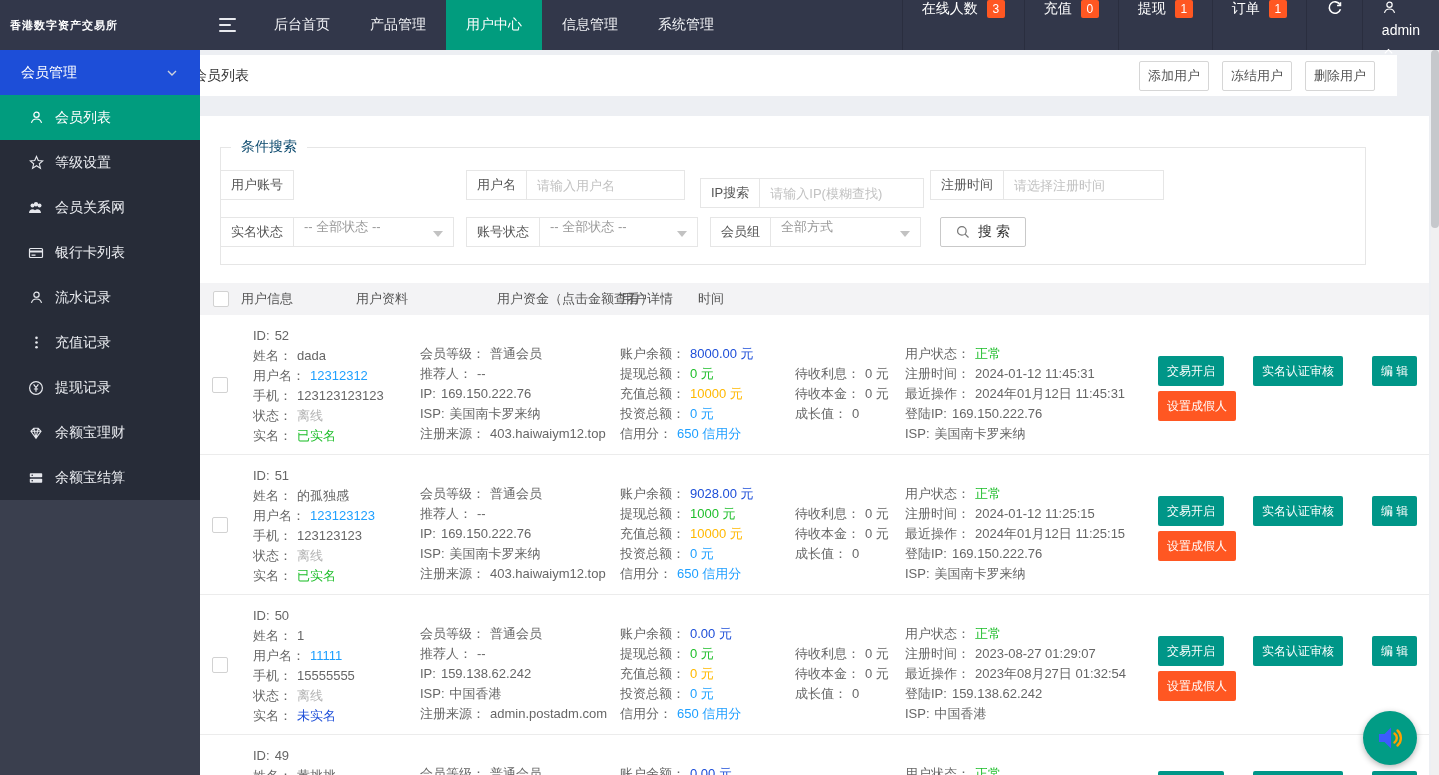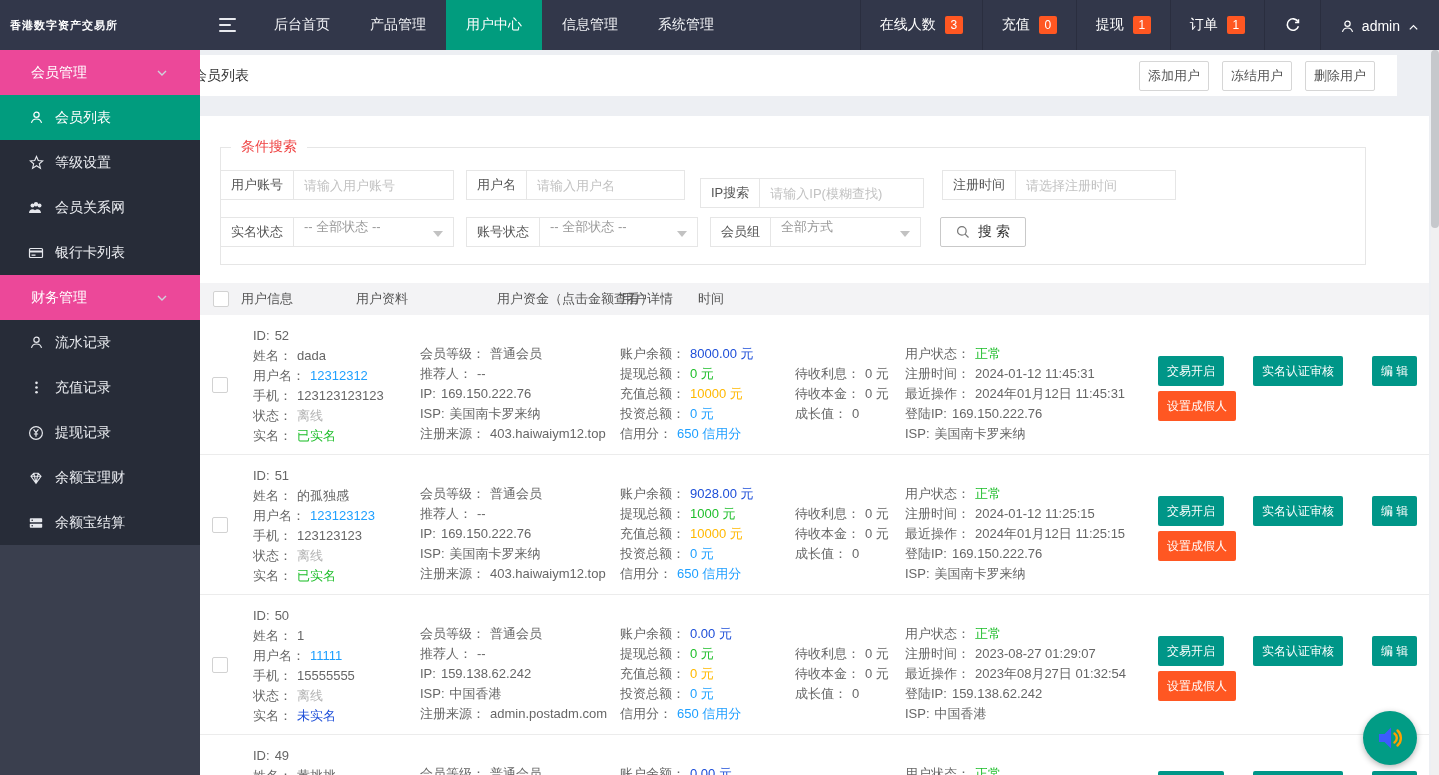--- a/index.html
+++ b/index.html
@@ -16,50 +16,50 @@
   .hamburger { width:54px; display:flex; flex-direction:column; justify-content:center;
     align-items:center; gap:4px; cursor:pointer; }
   .hamburger i { display:block; height:2px; background:#e8eaef; border-radius:1px; }
   .hamburger i:nth-child(1){ width:17px; } .hamburger i:nth-child(2){ width:12px; margin-right:5px; }
   .hamburger i:nth-child(3){ width:17px; }
   .nav-menu { display:flex; }
   .nav-item { padding:0 20px; display:flex; align-items:center; font-size:14px;
     cursor:pointer; color:#f2f3f6; }
   .nav-item.active { background:#019c7e; color:#fff; }
   .nav-right { margin-left:auto; display:flex; }
-  .nav-block { display:flex; align-items:flex-end; padding:16px 19px; font-size:14px;
+  .nav-block { display:flex; align-items:flex-start; padding:0 19px; font-size:14px;
     border-left:1px solid #2a2e3f; cursor:pointer; }
   .badge { margin-left:9px; background:#ff5722; border-radius:2px; min-width:18px;
     height:18px; line-height:18px; font-size:12px; text-align:center; padding:0 5px; color:#fff; }
-  .nav-user { gap:7px; }
+  .nav-user { gap:7px;flex-direction:column; }
   
   .sidebar { position:absolute; top:50px; left:0; width:200px; height:725px;
     background:#3a3f4e; z-index:20; }
-  .menu-group-title { height:45px; display:flex; align-items:center; padding:0 31px;
-    color:#fff; font-size:14px; background:#ec4899; cursor:pointer; }
+  .menu-group-title { height:45px; display:flex; align-items:center; padding:0 21px;
+    color:#fff; font-size:14px; background:#1d4ed8; cursor:pointer; }
   .menu-group-title .caret { margin-left:auto; display:flex; }
   .menu-item { height:45px; display:flex; align-items:center; padding-left:28px;
     gap:11px; color:#eceef2; font-size:14px; background:#272c38; cursor:pointer; }
   .menu-item.active { background:#019c7e; color:#fff; }
   .mi-icon { width:16px; height:16px; display:flex; align-items:center; justify-content:center; }
   
   .header-card { position:absolute; left:186px; top:55px; width:1211px; height:41px;
     background:#fff; display:flex; align-items:center; z-index:10; }
   .page-title { padding-left:7px; font-size:14px; color:#333; }
   .header-actions { margin-left:auto; padding-right:22px; display:flex; gap:13px; }
   .btn-plain { height:30px; padding:0 8px; background:#fff; border:1px solid #d6d6d6;
     border-radius:2px; font-size:13px; color:#555; cursor:pointer; white-space:nowrap;
     font-family:inherit; }
   .main-card { position:absolute; left:186px; top:116px; width:1243px; height:820px;
     background:#fff; z-index:10; }
   
   .search-fs { position:absolute; left:34px; top:31px; width:1146px; height:118px;
     border:1px solid #e6e6e6; }
   .search-legend { position:absolute; top:-10px; left:10px; background:#fff; padding:0 10px;
-    font-size:14px; color:#ef4444; }
+    font-size:14px; color:#0c4a6e; }
   .fg { position:absolute; display:flex; height:30px; }
   .fg-label { display:flex; align-items:center; padding:0 10px; border:1px solid #e6e6e6;
     background:#fff; font-size:13px; color:#555; white-space:nowrap; }
   .fg input { border:1px solid #e6e6e6; border-left:none; padding:0 10px; font-size:13px;
     color:#666; outline:none; font-family:inherit; }
   .fg input::placeholder { color:#c2c2c2; }
   .sel { border:1px solid #e6e6e6; border-left:none; display:flex; align-items:flex-start;
     padding:0 10px; font-size:13px; color:#999; position:relative; cursor:pointer; }
   .sel-caret { position:absolute; right:10px; top:13px; width:0; height:0;
     border-left:5px solid transparent; border-right:5px solid transparent;
@@ -199,28 +199,20 @@
   <div class="menu-item">
     <span class="mi-icon">
       <svg width="16" height="16" viewBox="0 0 16 16">
           <rect x="1.5" y="3.5" width="13" height="9" rx="1" fill="none" stroke="#e6e8ed" stroke-width="1.2"></rect>
           <rect x="1.5" y="5.5" width="13" height="2" fill="#e6e8ed"></rect>
           <rect x="3.5" y="9.5" width="4" height="1.3" fill="#e6e8ed"></rect>
         </svg>
     </span>
     <span>银行卡列表</span>
   </div>
-  <div class="menu-group-title">
-    <span>财务管理</span>
-    <span class="caret">
-      <svg width="14" height="14" viewBox="0 0 14 14">
-          <path d="M3,5 L7,9 L11,5" fill="none" stroke="#cfd3dc" stroke-width="1.4"></path>
-        </svg>
-    </span>
-  </div>
   <div class="menu-item">
     <span class="mi-icon">
       <svg width="15" height="15" viewBox="0 0 16 16">
           <circle cx="8" cy="5" r="2.8" fill="none" stroke="#e6e8ed" stroke-width="1.3"></circle>
           <path d="M2.6,13.8 C3.4,10.9 5.5,9.6 8,9.6 C10.5,9.6 12.6,10.9 13.4,13.8" fill="none" stroke="#e6e8ed" stroke-width="1.3"></path>
         </svg>
     </span>
     <span>流水记录</span>
   </div>
   <div class="menu-item">
@@ -272,31 +264,30 @@
   </div>
 </div>
 
 <div class="main-card">
 
   <div class="search-fs">
     <div class="search-legend">条件搜索</div>
   </div>
   <div class="fg" style="left:34px; top:54px;">
     <span class="fg-label">用户账号</span>
-    <input style="width: 160px;" placeholder="请输入用户账号">
   </div>
   <div class="fg" style="left:280px; top:54px;">
     <span class="fg-label">用户名</span>
     <input style="width: 158px;" placeholder="请输入用户名">
   </div>
   <div class="fg" style="left:514px; top:62px;">
     <span class="fg-label">IP搜索</span>
     <input style="width: 164px;" placeholder="请输入IP(模糊查找)">
   </div>
-  <div class="fg" style="left:744px; top:54px;margin-left:12px;">
+  <div class="fg" style="left:744px; top:54px;">
     <span class="fg-label">注册时间</span>
     <input style="width: 160px;" placeholder="请选择注册时间">
   </div>
   <div class="fg" style="left:34px; top:101px;">
     <span class="fg-label">实名状态</span>
     <div class="sel" style="width:160px;">
       <span>-- 全部状态 --</span>
       <i class="sel-caret"></i>
     </div>
   </div>

